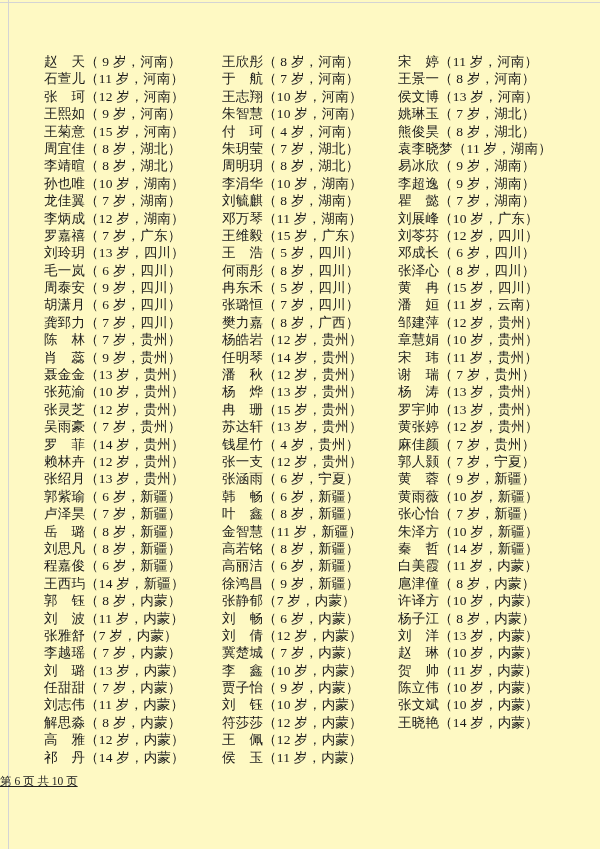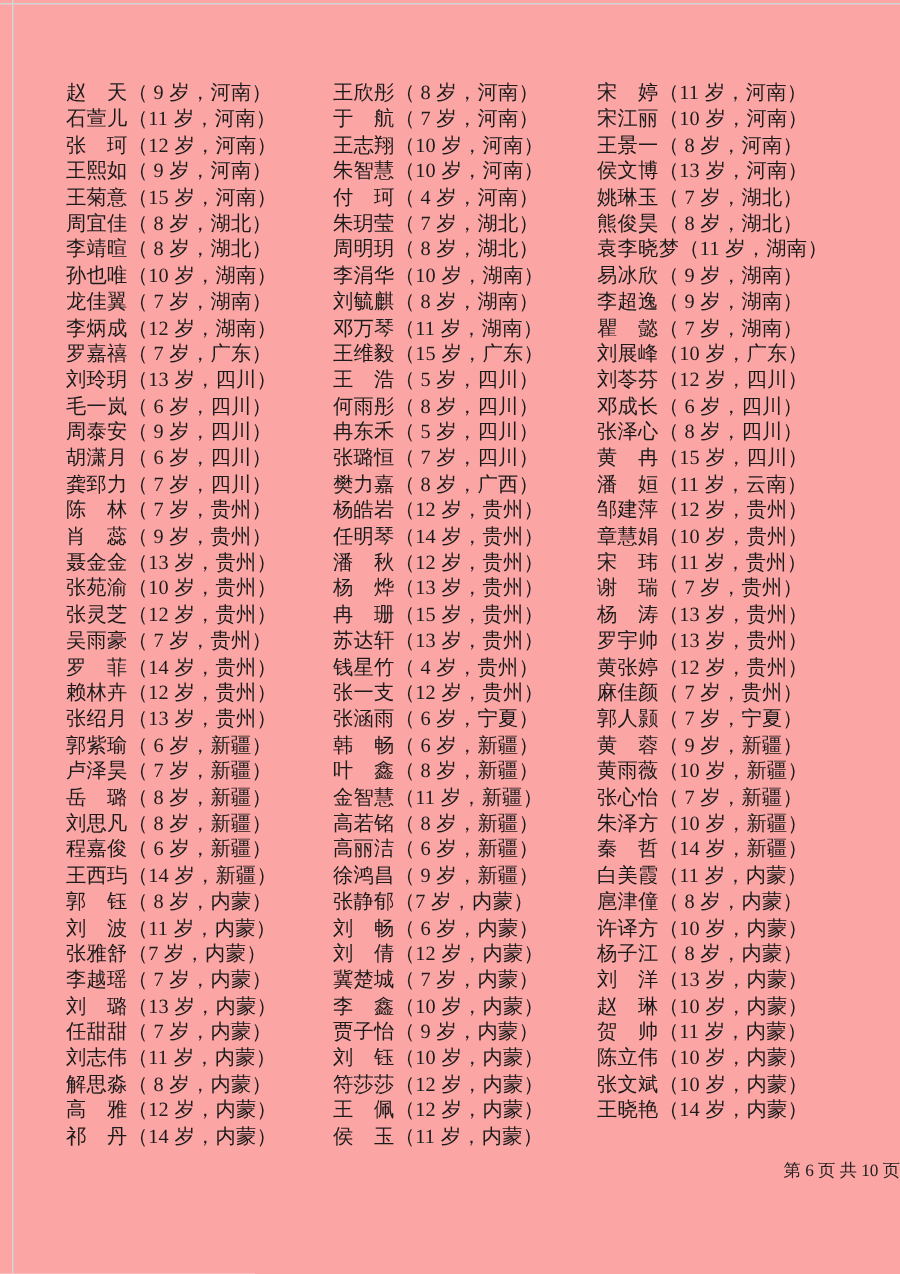--- a/index.html
+++ b/index.html
@@ -1,34 +1,34 @@
 <!DOCTYPE html>
 <html><head>
 <meta charset="utf-8">
 <style>
   html,body{margin:0;padding:0;}
   body{
     width:600px;height:849px;background:#ffffff;overflow:hidden;
     font-family:"Liberation Serif","DejaVu Serif",serif;
     color:#1b1b1b;position:relative;
   }
-  .page{position:absolute;inset:0;background:#fca5a5;}
+  .page{position:absolute;inset:0;background:#fef9c3;}
   .edge-top{position:absolute;top:2px;left:0;width:600px;height:1px;background:#d4d4d4;}
   .edge-left{position:absolute;left:8px;top:0;width:1px;height:849px;background:#d4d4d4;}
   .content{position:absolute;left:44px;top:53px;display:flex;}
   .col{width:178px;}
   .col.c2{width:176px;}
   .col.c3{width:198px;font-family:Liberation Serif, serif;}
   .row{
     height:17.4px;line-height:17.4px;font-size:13.5px;
     white-space:pre;letter-spacing:0.2px;
   }
   .footer{
-    position:absolute;top:773px;left:0;width:600px;text-align:right;
-    font-size:11.5px;line-height:17px;white-space:pre;color:#222;
+    position:absolute;top:773px;left:0;width:600px;text-align:left;
+    font-size:11.5px;line-height:17px;white-space:pre;color:#222;text-decoration:underline;
   }
 </style>
 </head>
 <body>
 
 <div class="page">
   <div class="edge-top"></div>
   <div class="edge-left"></div>
 
   <div class="content">
@@ -113,21 +113,20 @@
         <div class="row">冀楚城（ 7 岁，内蒙）</div>
         <div class="row">李　鑫（10 岁，内蒙）</div>
         <div class="row">贾子怡（ 9 岁，内蒙）</div>
         <div class="row">刘　钰（10 岁，内蒙）</div>
         <div class="row">符莎莎（12 岁，内蒙）</div>
         <div class="row">王　佩（12 岁，内蒙）</div>
         <div class="row">侯　玉（11 岁，内蒙）</div>
       </div>
     <div class="col c3">
         <div class="row">宋　婷（11 岁，河南）</div>
-        <div class="row">宋江丽（10 岁，河南）</div>
         <div class="row">王景一（ 8 岁，河南）</div>
         <div class="row">侯文博（13 岁，河南）</div>
         <div class="row">姚琳玉（ 7 岁，湖北）</div>
         <div class="row">熊俊昊（ 8 岁，湖北）</div>
         <div class="row">袁李晓梦（11 岁，湖南）</div>
         <div class="row">易冰欣（ 9 岁，湖南）</div>
         <div class="row">李超逸（ 9 岁，湖南）</div>
         <div class="row">瞿　懿（ 7 岁，湖南）</div>
         <div class="row">刘展峰（10 岁，广东）</div>
         <div class="row">刘苓芬（12 岁，四川）</div>

